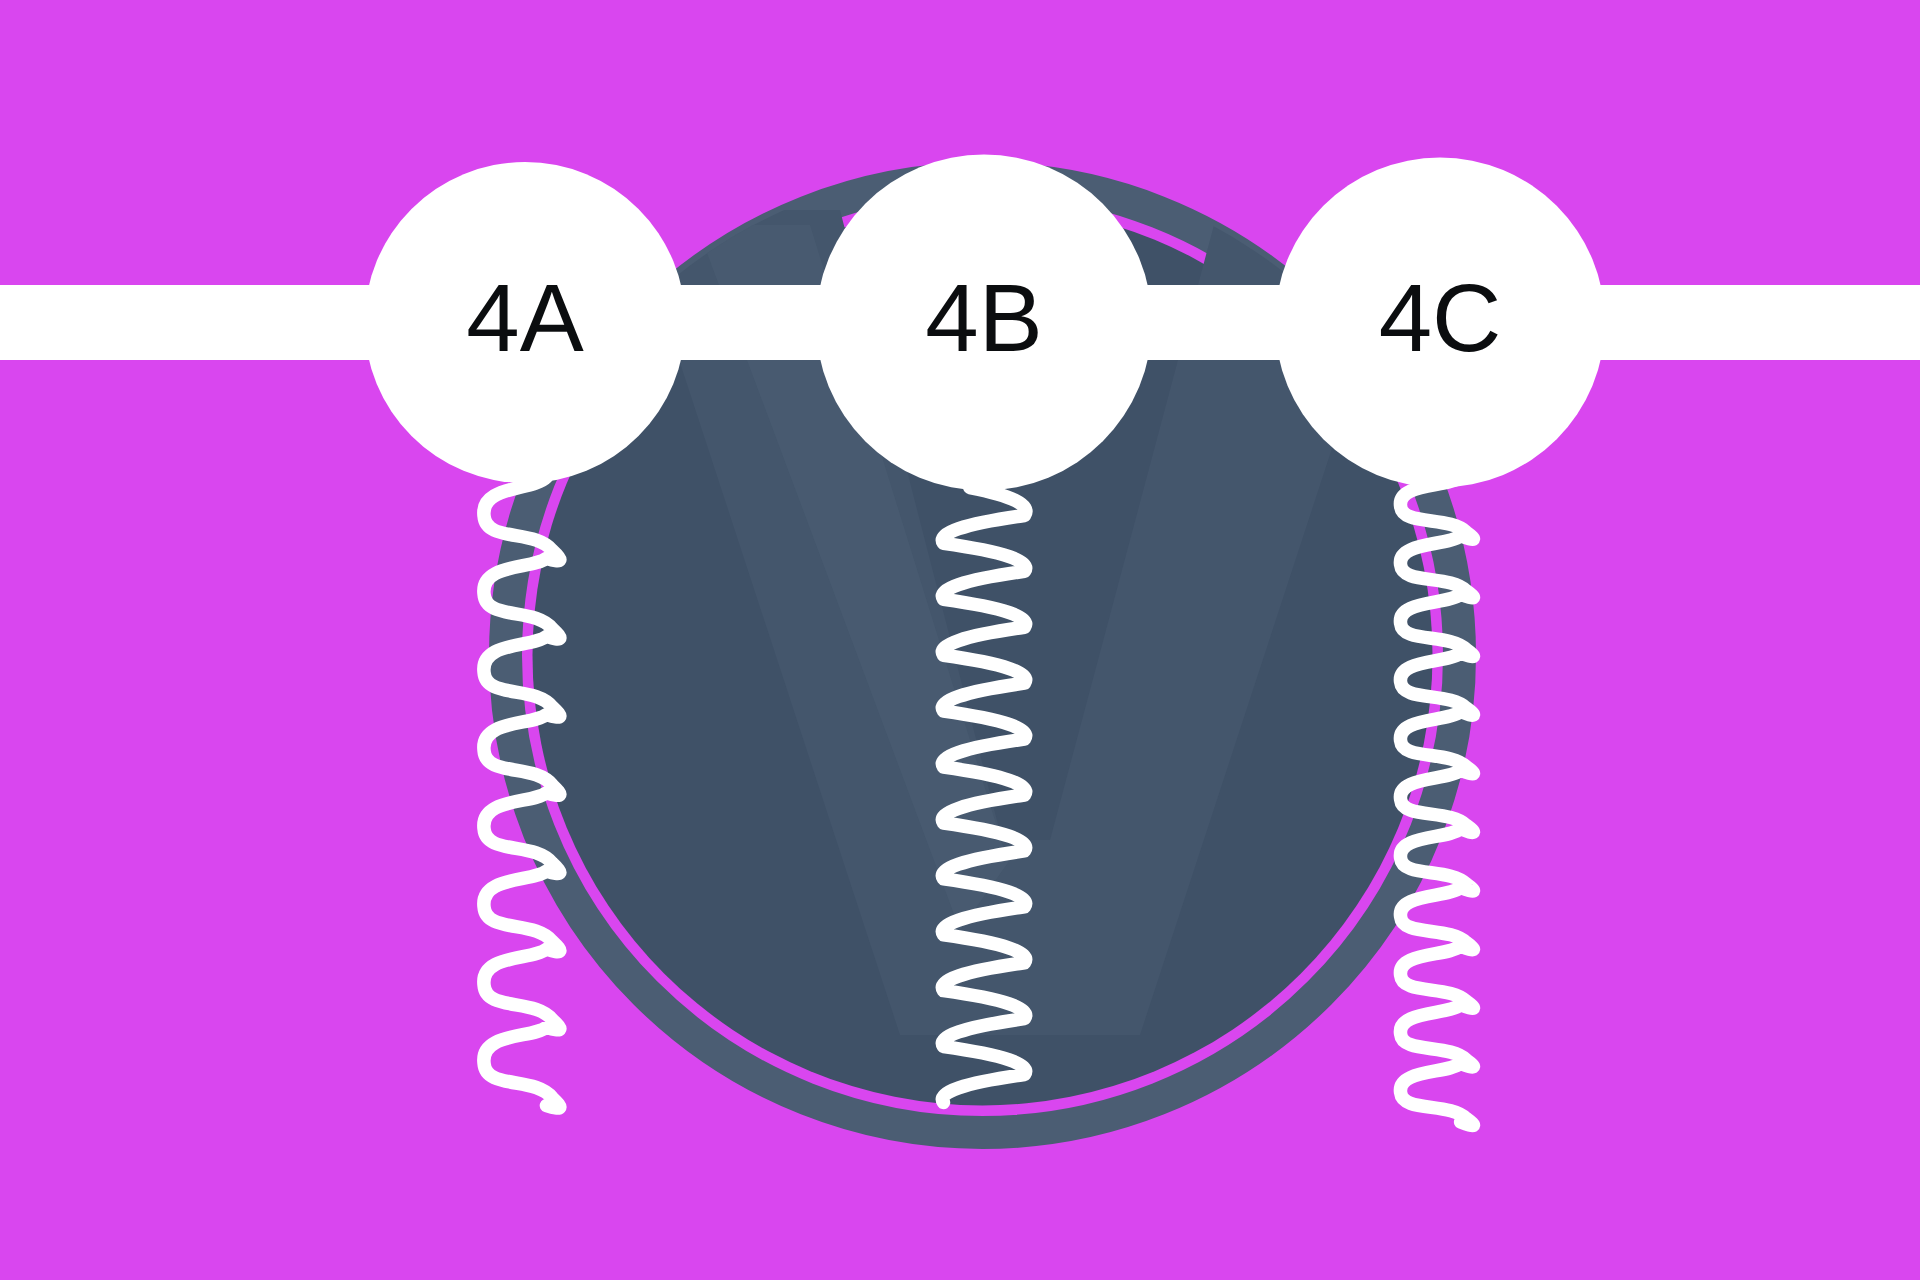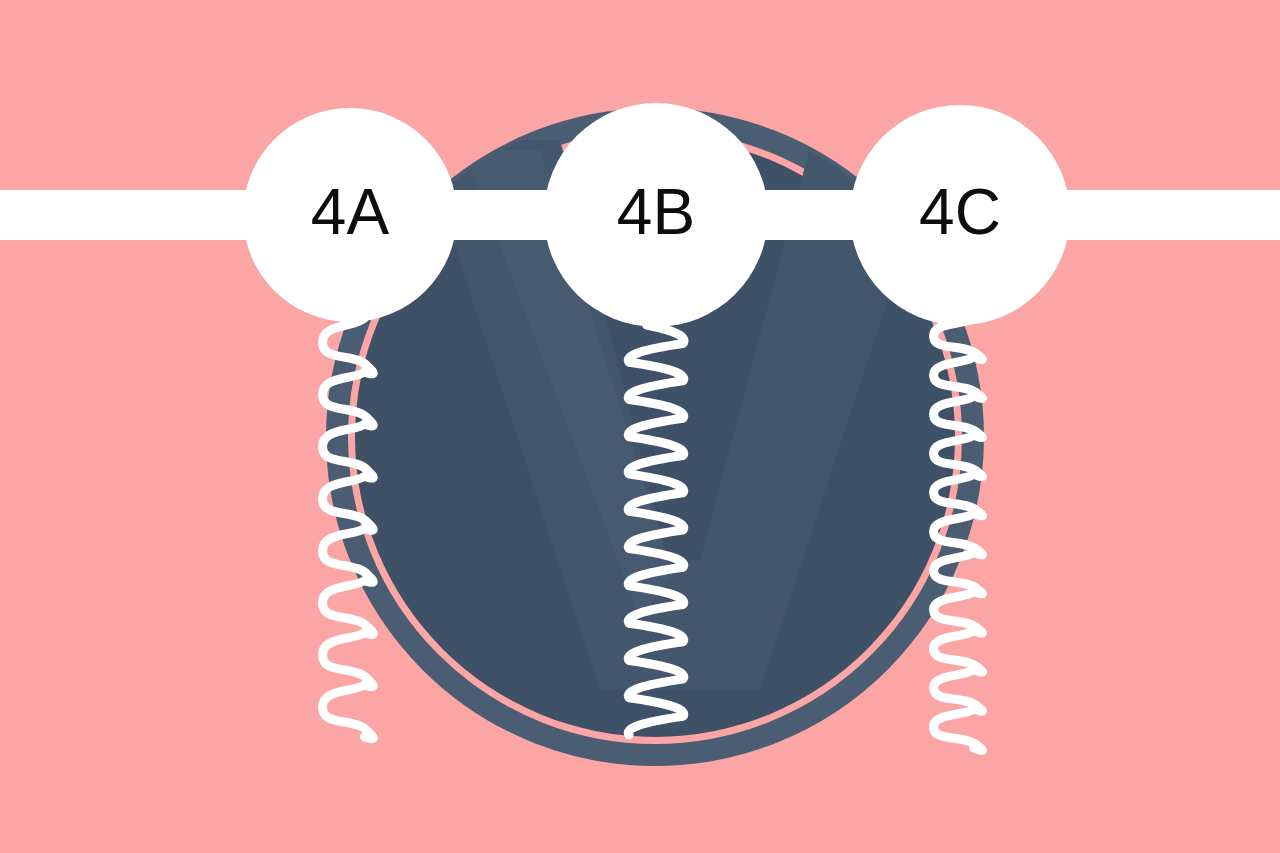--- a/index.html
+++ b/index.html
@@ -29,21 +29,21 @@
     font-weight: 400;
     font-size: 64px;
     fill: #0b0d0f;
     dominant-baseline: middle;
     text-anchor: middle;
   }
 </style>
 </head>
 <body>
 
-<div id="stage" style="width: 1280px; height: 853px; background: #fca5a5;">
+<div id="stage" style="width: 1280px; height: 853px; background: #d946ef;">
 
   <svg class="layer" viewBox="0 0 1280 853" xmlns="http://www.w3.org/2000/svg">
     <defs>
       <clipPath id="wmClip">
         <circle id="wm-circle-clip" cx="655" cy="437" r="325"></circle>
       </clipPath>
     </defs>
     <g>
 
       <circle id="wm-ring" cx="655" cy="437" r="318" fill="none" stroke="#4b5d73" stroke-width="22"></circle>

